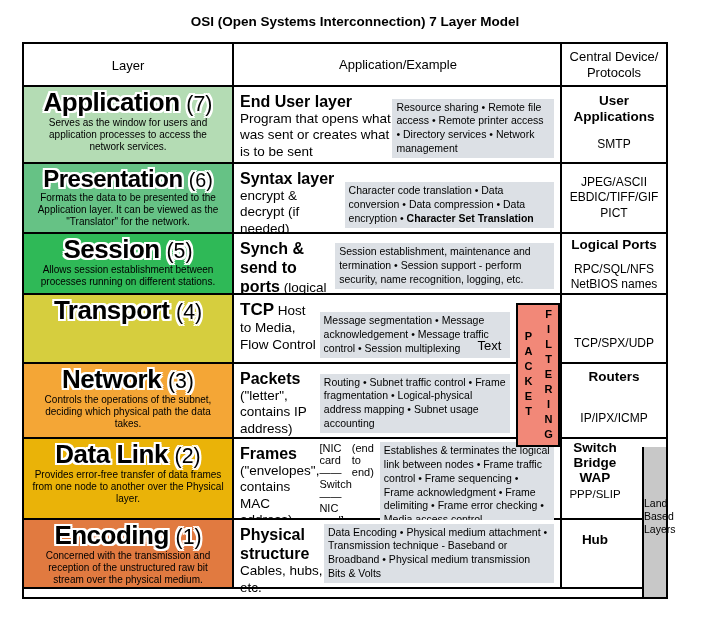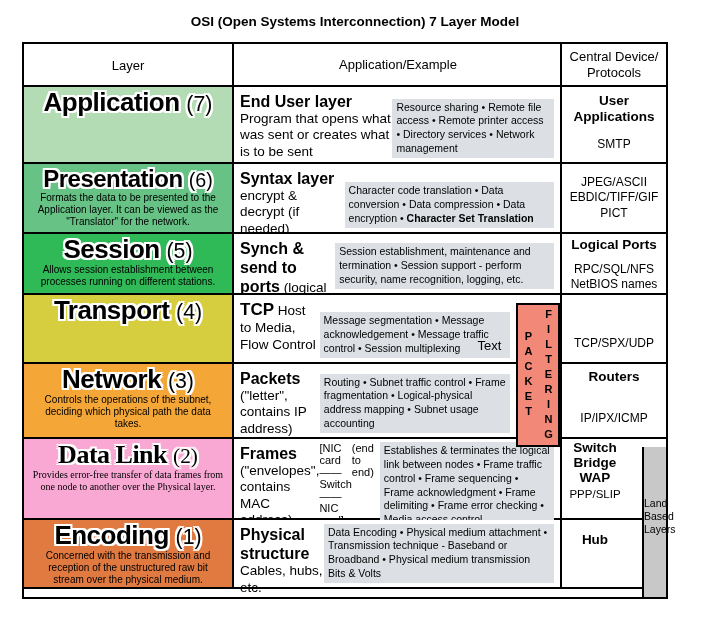--- a/index.html
+++ b/index.html
@@ -66,20 +66,21 @@
     <div class="row hdr" style="height:43px;">
       <div class="cell cell-left">Layer</div>
       <div class="cell cell-mid" style="align-items:center;justify-content:center;flex-direction:row;">Application/Example</div>
       <div class="cell cell-right pre" style="justify-content:center;font-size:13px;line-height:1.2;">Central Device/
 Protocols</div>
     </div>
 
     <div class="row" style="height:77px;">
       <div class="cell cell-left" style="background: rgb(180, 220, 180);">
         <div class="layer-title"><span>Application</span> <span class="layer-num">(7)</span></div>
+        <div class="layer-desc">Serves as the window for users and application processes to access the network services.</div>
       </div>
       <div class="cell cell-mid">
         <div class="mid-heading"><b>End User layer</b> <span>Program that opens what was sent or creates what is to be sent</span></div>
         <div class="gray-box">Resource sharing • Remote file access • Remote printer access • Directory services • Network management</div>
       </div>
       <div class="cell cell-right">
         <div class="device pre">User Applications</div>
         <div class="protocols pre">SMTP</div>
       </div>
     </div>
@@ -138,21 +139,21 @@
         <div class="mid-heading"><b>Packets</b> <span>("letter", contains IP address)</span></div>
         <div class="gray-box">Routing • Subnet traffic control • Frame fragmentation • Logical-physical address mapping • Subnet usage accounting</div>
       </div>
       <div class="cell cell-right">
         <div class="device" style="margin-top:5px;">Routers</div>
         <div class="protocols push-down">IP/IPX/ICMP</div>
       </div>
     </div>
 
     <div class="row" style="height:81px;">
-      <div class="cell cell-left" style="background: #f9a8d4; font-family: Liberation Serif, serif;">
+      <div class="cell cell-left" style="background: #eab308;">
         <div class="layer-title"><span>Data Link</span> <span class="layer-num">(2)</span></div>
         <div class="layer-desc">Provides error-free transfer of data frames from one node to another over the Physical layer.</div>
       </div>
       <div class="cell cell-mid">
         <div class="mid-heading"><b>Frames</b> <span>("envelopes", contains MAC address)</span></div>
         <div class="nic-line">
             <span>[NIC card —— Switch —— NIC card]</span>
             <span>(end to end)</span>
           </div>
         <div class="gray-box">Establishes &amp; terminates the logical link between nodes • Frame traffic control • Frame sequencing • Frame acknowledgment • Frame delimiting • Frame error checking • Media access control</div>

